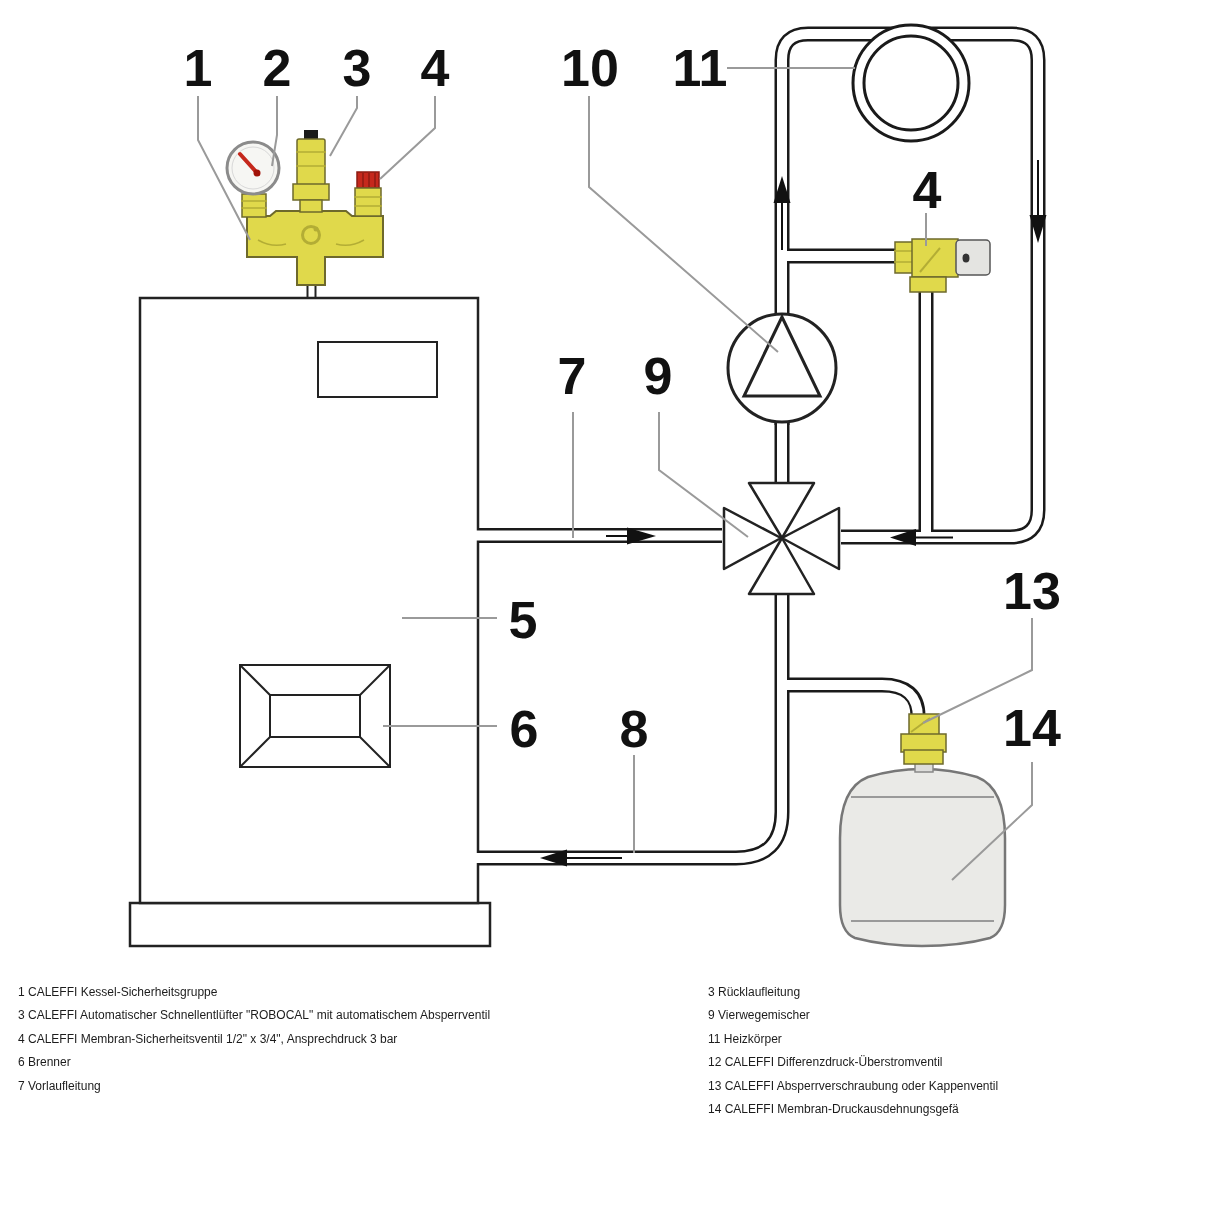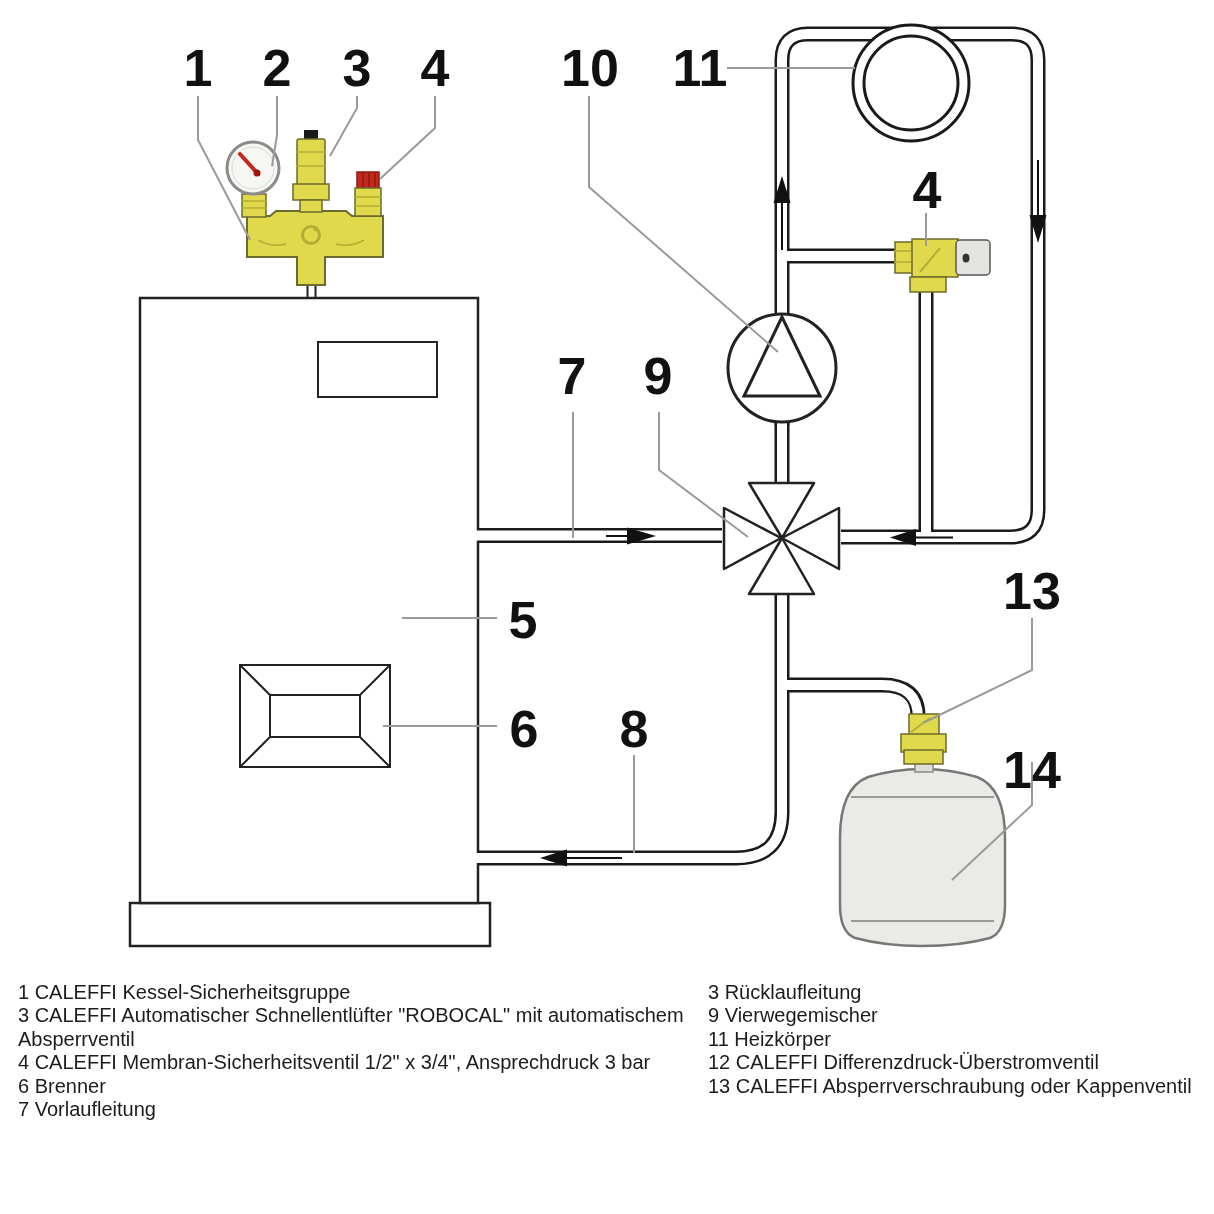--- a/index.html
+++ b/index.html
@@ -7,21 +7,21 @@
     position:relative;width:1214px;height:1214px;background:#ffffff;
     font-family:"Liberation Sans", sans-serif;overflow:hidden;
   }
   svg{position:absolute;left:0;top:0;}
   .callout{
     position:absolute;transform:translate(-50%,-50%);
     font-weight:700;font-size:52px;color:#111;line-height:1;
     font-family:"Liberation Sans", sans-serif;letter-spacing:0px;white-space:nowrap;
   }
   .legend{
-    position:absolute;top:981px;font-size:20px;color:#1c1c1c;line-height:23.4px;
+    position:absolute;top:981px;font-size:12px;color:#1c1c1c;line-height:23.4px;
   }
   .legend p{margin:0;padding:0;}
   .legend-left{left:18px;width:692px;}
   .legend-right{left:708px;width:502px;}
 </style>
 </head>
 <body>
 
 <div class="canvas">
 
@@ -197,30 +197,31 @@
   <div class="callout" style="left:435px;top:68px">4</div>
   <div class="callout" style="left:523px;top:620px">5</div>
   <div class="callout" style="left:524px;top:729px">6</div>
   <div class="callout" style="left:572px;top:376px">7</div>
   <div class="callout" style="left:634px;top:729px">8</div>
   <div class="callout" style="left:658px;top:376px">9</div>
   <div class="callout" style="left:590px;top:68px">10</div>
   <div class="callout" style="left:700px;top:68px">11</div>
   <div class="callout" style="left:927px;top:190px">4</div>
   <div class="callout" style="left:1032px;top:591px">13</div>
-  <div class="callout" style="left:1032px;top:770px">14</div>
+  <div class="callout" style="left:1032px;top:728px">14</div>
 
   <div class="legend legend-left">
     <p>1 CALEFFI Kessel-Sicherheitsgruppe</p>
     <p>3 CALEFFI Automatischer Schnellentlüfter "ROBOCAL" mit automatischem Absperrventil</p>
     <p>4 CALEFFI Membran-Sicherheitsventil 1/2" x 3/4", Ansprechdruck 3 bar</p>
     <p>6 Brenner</p>
     <p>7 Vorlaufleitung</p>
   </div>
   <div class="legend legend-right">
     <p>3 Rücklaufleitung</p>
     <p>9 Vierwegemischer</p>
     <p>11 Heizkörper</p>
     <p>12 CALEFFI Differenzdruck-Überstromventil</p>
     <p>13 CALEFFI Absperrverschraubung oder Kappenventil</p>
+    <p>14 CALEFFI Membran-Druckausdehnungsgefä</p>
   </div>
 
 </div>
 
 </body></html>

